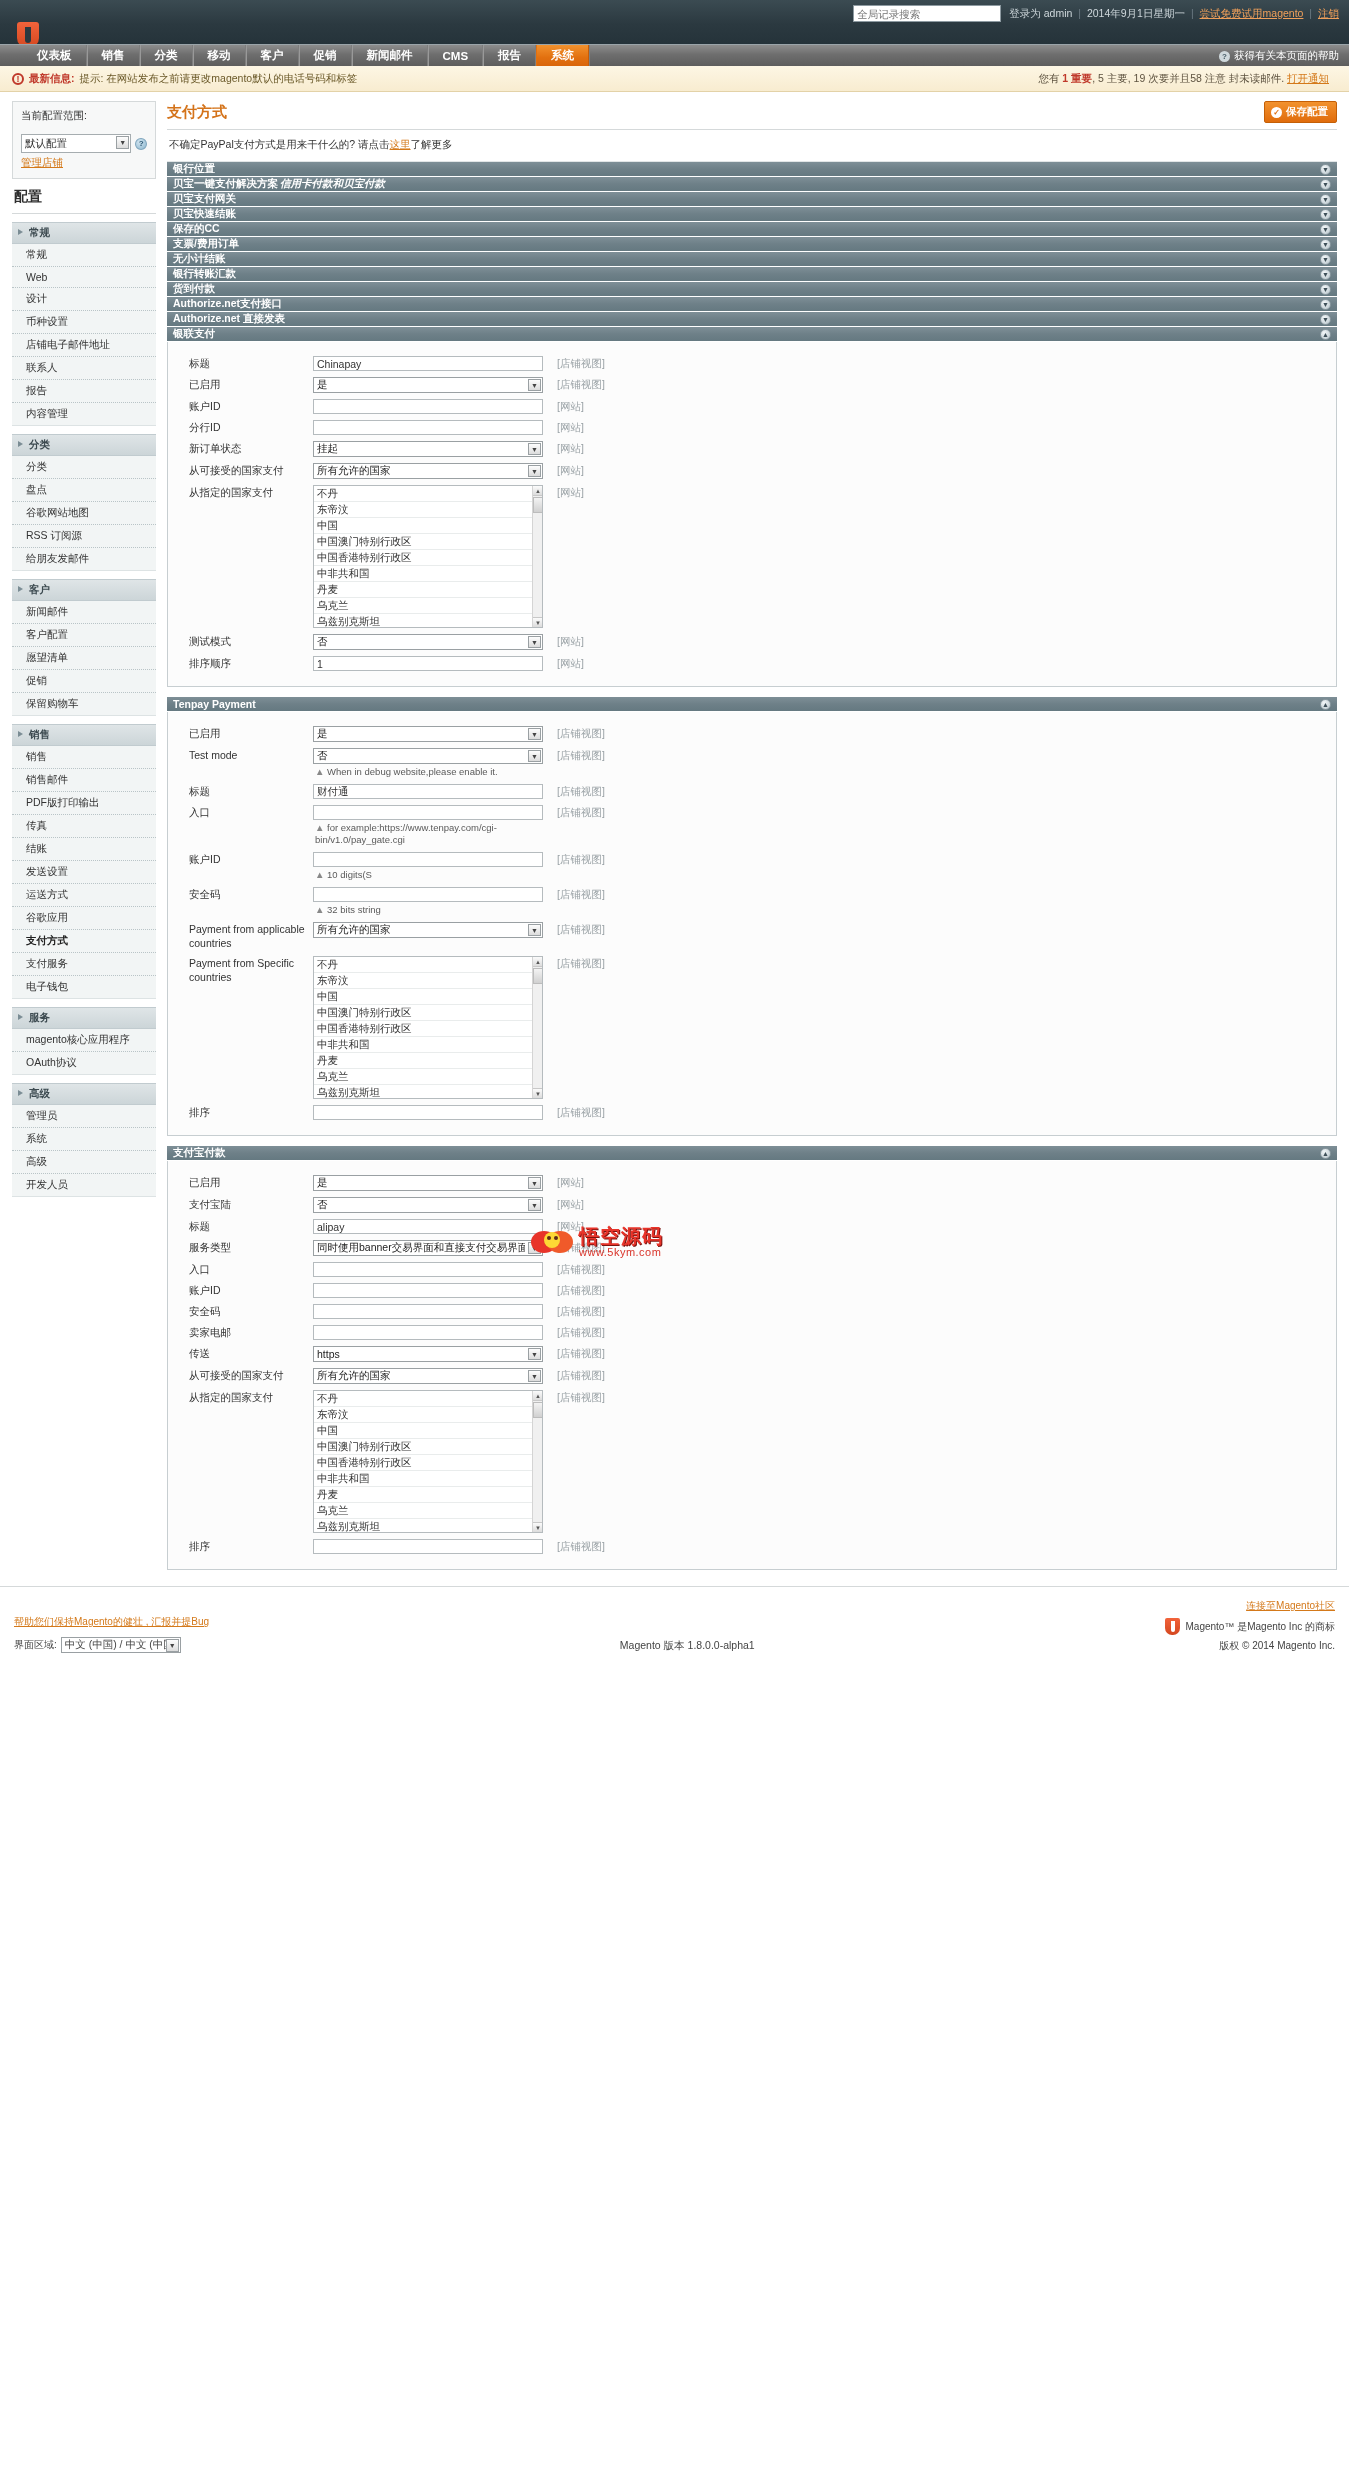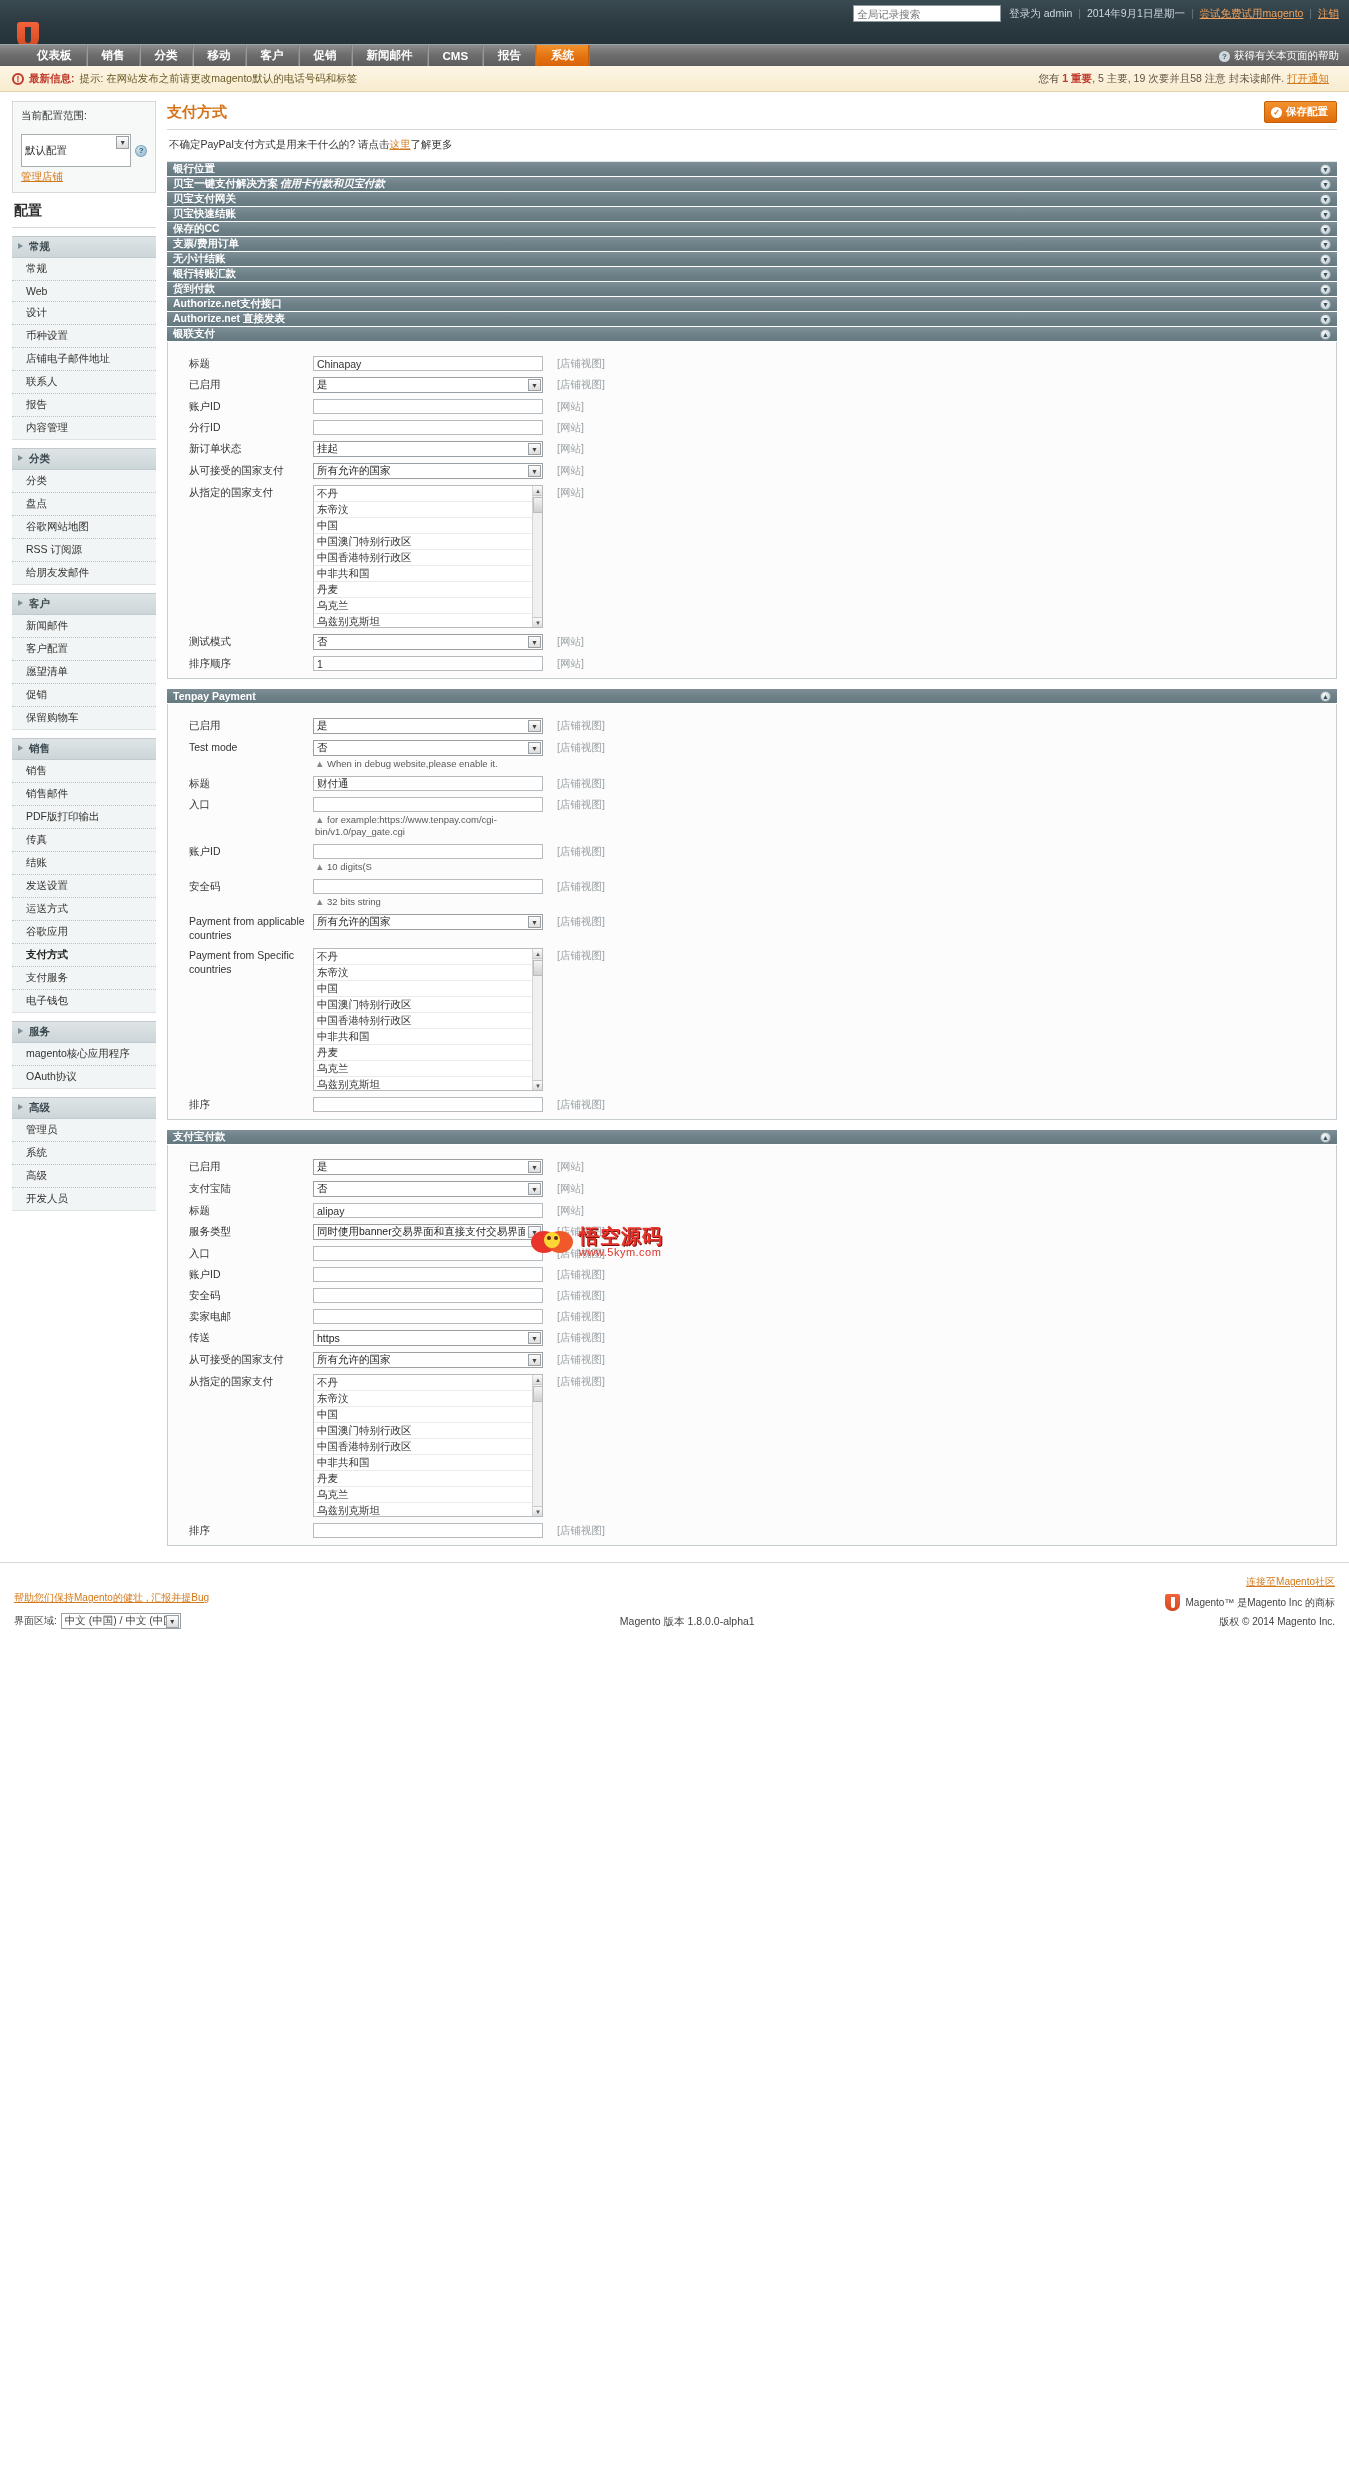--- a/index.html
+++ b/index.html
@@ -92,21 +92,21 @@
   .sidebar { width:144px; flex:0 0 144px; }
   .content { flex:1; min-width:0; }
 
   
   .scope-box {
     background:#f7f8f8; border:1px solid #d5d9da; padding:7px 8px 8px 8px;
   }
   .scope-label { font-size:10.5px; color:#333; margin-bottom:11px; }
   .scope-row { display:flex; align-items:center; gap:4px; }
   .scope-sel {
-    width:113px; height:33px; border:1px solid #a6adb0; background:#fff;
+    width:113px; height:19px; border:1px solid #a6adb0; background:#fff;
     font-size:10.5px; display:flex; align-items:center; padding-left:3px; position:relative;
   }
   .sel-arrow {
     position:absolute; right:1px; top:1px; width:13px; height:13px;
     background:linear-gradient(to bottom,#fdfdfd,#dcdcdc); border:1px solid #9aa0a3;
     display:flex; align-items:center; justify-content:center; font-size:7px; color:#444;
   }
   .scope-help {
     width:12px;height:12px;border-radius:50%;
     background:radial-gradient(circle at 35% 30%,#cfe3ef,#8fb8cf);
@@ -168,21 +168,21 @@
     position:absolute; right:6px; top:2px; width:11px; height:11px; border-radius:50%;
     background:radial-gradient(circle at 35% 30%,#f2f6f8,#b9c6cc);
     border:1px solid #8c9ba2; color:#3f5059; font-size:7px;
     display:flex; align-items:center; justify-content:center;
   }
   .sec-head.open { margin-top:0; }
 
   
   .fieldset {
     border:1px solid #c7ced1; border-top:none; background:#fcfcfc;
-    padding:11px 0 4px 0;
+    padding:11px 0 12px 0;
   }
   .frow { display:flex; align-items:flex-start; padding:3px 0; }
   .flabel { width:145px; flex:0 0 145px; padding-left:21px; font-size:10.5px; color:#333; line-height:14px; }
   .fctrl { width:230px; flex:0 0 230px; }
   .fscope { padding-left:14px; font-size:10.5px; color:#9aa2a6; line-height:14px; }
   .ti {
     width:100%; height:15px; border:1px solid #b5bbbe; background:#fff;
     font-size:10.5px; padding:0 3px; color:#333; font-family:"Liberation Sans", sans-serif;
   }
   .selbox {

